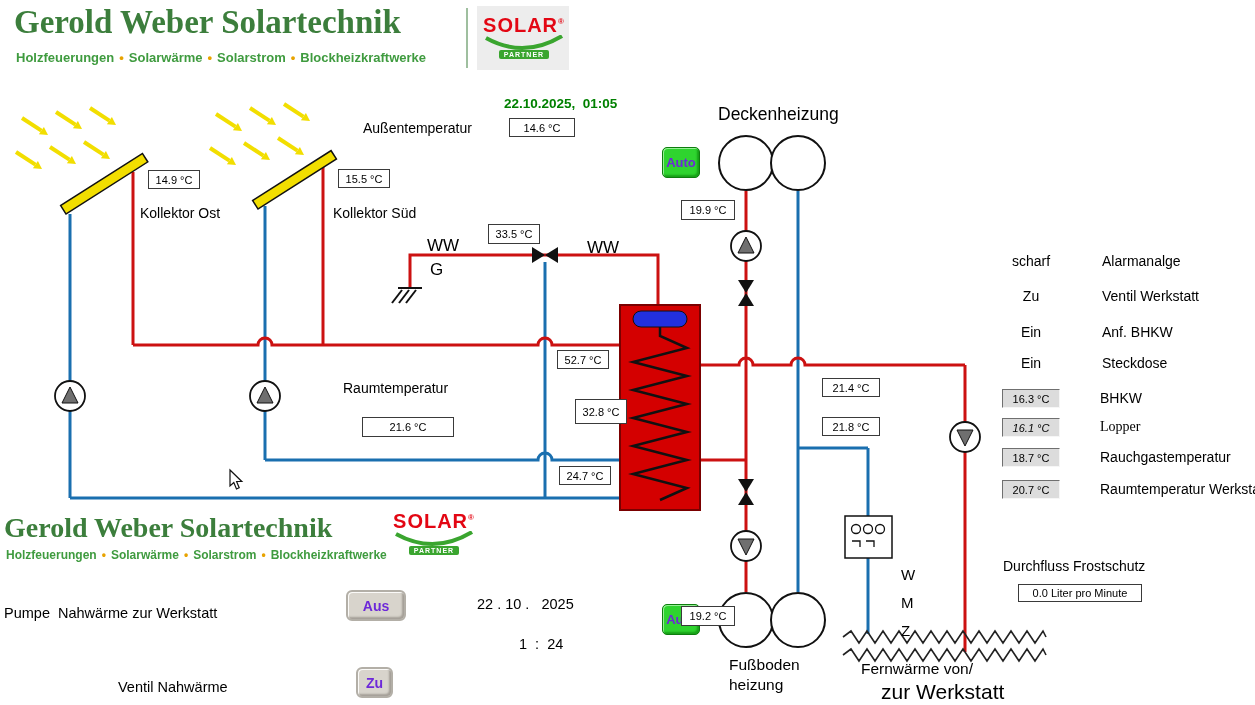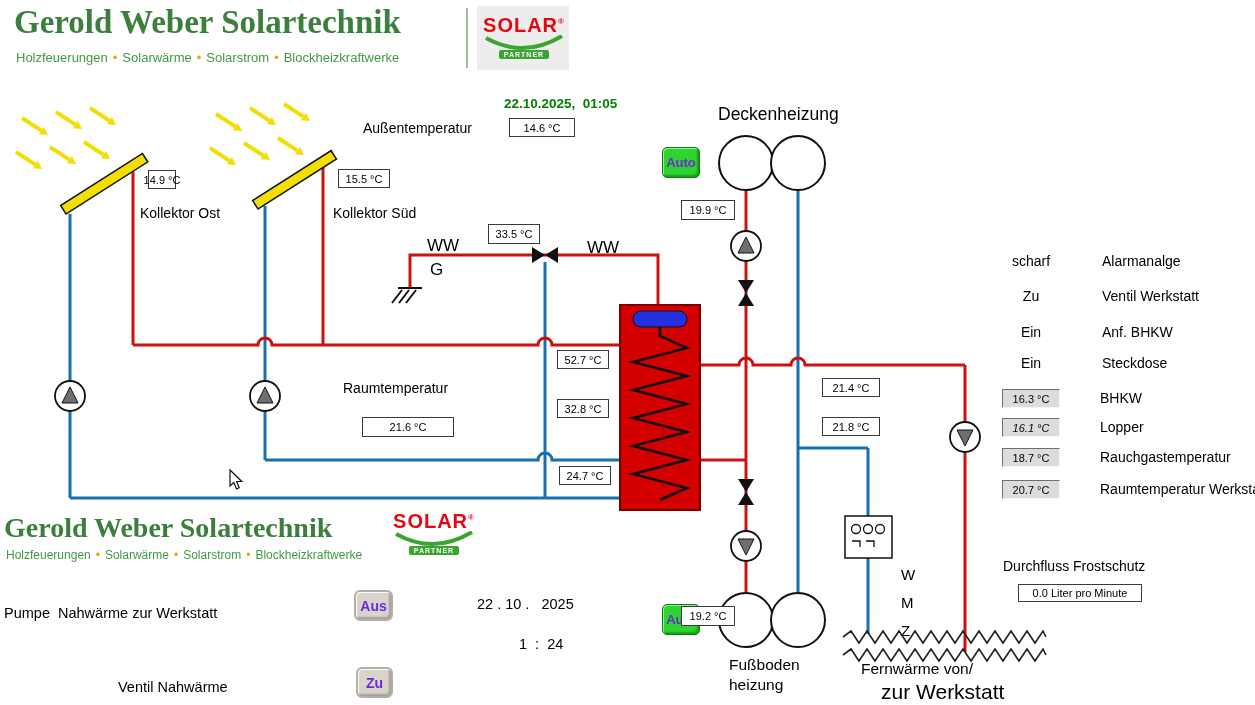--- a/index.html
+++ b/index.html
@@ -17,21 +17,21 @@
     display:flex; align-items:center; justify-content:center; white-space:pre; }
   .btn { position:absolute; display:flex; align-items:center; justify-content:center;
     font-weight:bold; color:#6d28d9; cursor:pointer; }
   .btn-auto { background:#2fd42f; border:1px solid #0e7d0e; border-radius:5px; font-size:13px;
     box-shadow: inset 1px 1px 0 #94f094, inset -2px -2px 2px #18a018; }
   .btn-gray { background:#d8d4cc; border:2px solid #b3afa7; border-radius:6px; font-size:14px;
     box-shadow: inset 1px 1px 0 #fbfaf8, inset -2px -2px 2px #a49f97; }
 
   .brand-title { position:absolute; font-family:"Liberation Serif", serif; font-weight:bold;
     color:#3c7e3c; white-space:nowrap; }
-  .brand-tag { position:absolute; font-weight:normal; color:#3f9b3f; white-space:nowrap; }
+  .brand-tag { position:absolute; font-weight:bold; color:#3f9b3f; white-space:nowrap; }
   .brand-tag .dot { color:#e8a300; margin:0 5px; }
   .solarlogo { position:absolute; width:88px; text-align:center; }
   .solar-name { color:#e30613; font-weight:bold; font-size:20px; letter-spacing:1px; line-height:20px; }
   .solar-name sup { font-size:8px; }
   .solar-partner { position:relative; margin-top:-2px; }
   .solar-partner .band { display:inline-block; background:#3aa52f; color:#fff; font-size:7px;
     font-weight:bold; letter-spacing:1px; padding:1px 5px; border-radius:2px; position:relative; z-index:2; }
   .green-dt { color:#008000; }
 </style>
 </head>
@@ -177,57 +177,57 @@
     </svg>
     <div class="solar-partner" style="margin-top:-18px;">
       <span class="band">PARTNER</span>
     </div>
   </div>
 
   <div class="lbl green-dt" style="left:504px; top:96px; font-size:13.5px; font-weight:bold;">22.10.2025,  01:05</div>
   <div class="lbl" style="left:363px; top:120px;">Außentemperatur</div>
   <div class="vbox" style="left:509px; top:118px; width:66px; height:19px;">14.6 °C</div>
 
-  <div class="vbox" style="left:148px; top:170px; width:28px; height:19px;">14.9 °C</div>
+  <div class="vbox" style="left:148px; top:170px; width:52px; height:19px;">14.9 °C</div>
   <div class="vbox" style="left:338px; top:169px; width:52px; height:19px;">15.5 °C</div>
   <div class="lbl" style="left:140px; top:205px;">Kollektor Ost</div>
   <div class="lbl" style="left:333px; top:205px;">Kollektor Süd</div>
 
   <div class="lbl" style="left:427px; top:236px; font-size:17px;">WW</div>
   <div class="lbl" style="left:430px; top:260px; font-size:17px;">G</div>
   <div class="vbox" style="left:488px; top:224px; width:52px; height:20px;">33.5 °C</div>
   <div class="lbl" style="left:587px; top:238px; font-size:17px;">WW</div>
 
   <div class="lbl" style="left:718px; top:104px; font-size:17.5px;">Deckenheizung</div>
   <div class="btn btn-auto" style="left:662px; top:147px; width:38px; height:31px;">Auto</div>
   <div class="vbox" style="left:681px; top:200px; width:54px; height:20px;">19.9 °C</div>
 
   <div class="lbl" style="left:343px; top:380px;">Raumtemperatur</div>
   <div class="vbox" style="left:362px; top:417px; width:92px; height:20px;">21.6 °C</div>
 
   <div class="vbox" style="left:557px; top:350px; width:52px; height:19px;">52.7 °C</div>
-  <div class="vbox" style="left:557px; top:399px; width:52px; height:19px;">32.8 °C</div>
+  <div class="vbox" style="left:575px; top:399px; width:52px; height:25px;">32.8 °C</div>
   <div class="vbox" style="left:559px; top:466px; width:52px; height:19px;">24.7 °C</div>
 
   <div class="vbox" style="left:822px; top:378px; width:58px; height:19px;">21.4 °C</div>
   <div class="vbox" style="left:822px; top:417px; width:58px; height:19px;">21.8 °C</div>
 
   <div class="lbl" style="left:1000px; top:253px; width:62px; text-align:center;">scharf</div>
   <div class="lbl" style="left:1102px; top:253px;">Alarmanalge</div>
   <div class="lbl" style="left:1000px; top:288px; width:62px; text-align:center;">Zu</div>
   <div class="lbl" style="left:1102px; top:288px;">Ventil Werkstatt</div>
   <div class="lbl" style="left:1000px; top:324px; width:62px; text-align:center;">Ein</div>
   <div class="lbl" style="left:1102px; top:324px;">Anf. BHKW</div>
   <div class="lbl" style="left:1000px; top:355px; width:62px; text-align:center;">Ein</div>
   <div class="lbl" style="left:1102px; top:355px;">Steckdose</div>
 
   <div class="sbox" style="left:1002px; top:389px; width:58px; height:19px;">16.3 °C</div>
   <div class="lbl" style="left:1100px; top:390px;">BHKW</div>
   <div class="sbox" style="left:1002px; top:418px; width:58px; height:19px;font-style:italic;">16.1 °C</div>
-  <div class="lbl" style="left:1100px; top:419px;">Lopper</div>
+  <div class="lbl" style="left:1100px; top:419px;font-family:Liberation Serif, serif;">Lopper</div>
   <div class="sbox" style="left:1002px; top:448px; width:58px; height:19px;">18.7 °C</div>
   <div class="lbl" style="left:1100px; top:449px;">Rauchgastemperatur</div>
   <div class="sbox" style="left:1002px; top:480px; width:58px; height:19px;">20.7 °C</div>
   <div class="lbl" style="left:1100px; top:481px;">Raumtemperatur Werkstatt</div>
 
   <div class="lbl" style="left:1003px; top:558px;">Durchfluss Frostschutz</div>
   <div class="vbox" style="left:1018px; top:584px; width:124px; height:18px;">0.0 Liter pro Minute</div>
 
   <div class="lbl" style="left:901px; top:566px; font-size:15px;">W</div>
   <div class="lbl" style="left:901px; top:594px; font-size:15px;">M</div>
@@ -249,19 +249,19 @@
     <div class="solar-name"><span>SOLAR</span><sup>®</sup></div>
     <svg width="86" height="22">
       <path d="M5,3 Q43,24 81,1" stroke="#3aa52f" stroke-width="4" fill="none"></path>
     </svg>
     <div class="solar-partner" style="margin-top:-18px;">
       <span class="band">PARTNER</span>
     </div>
   </div>
 
   <div class="lbl" style="left:4px; top:605px; font-size:14.5px;">Pumpe  Nahwärme zur Werkstatt</div>
-  <div class="btn btn-gray" style="left:354px; top:590px; width:39px; height:31px;">Aus</div>
+  <div class="btn btn-gray" style="left:346px; top:590px; width:60px; height:31px;">Aus</div>
   <div class="lbl" style="left:477px; top:596px; font-size:14.5px;">22 . 10 .   2025</div>
   <div class="lbl" style="left:519px; top:636px; font-size:14.5px;">1  :  24</div>
   <div class="lbl" style="left:118px; top:679px; font-size:14.5px;">Ventil Nahwärme</div>
   <div class="btn btn-gray" style="left:356px; top:667px; width:37px; height:31px;">Zu</div>
 
 </div>
 
 </body></html>

